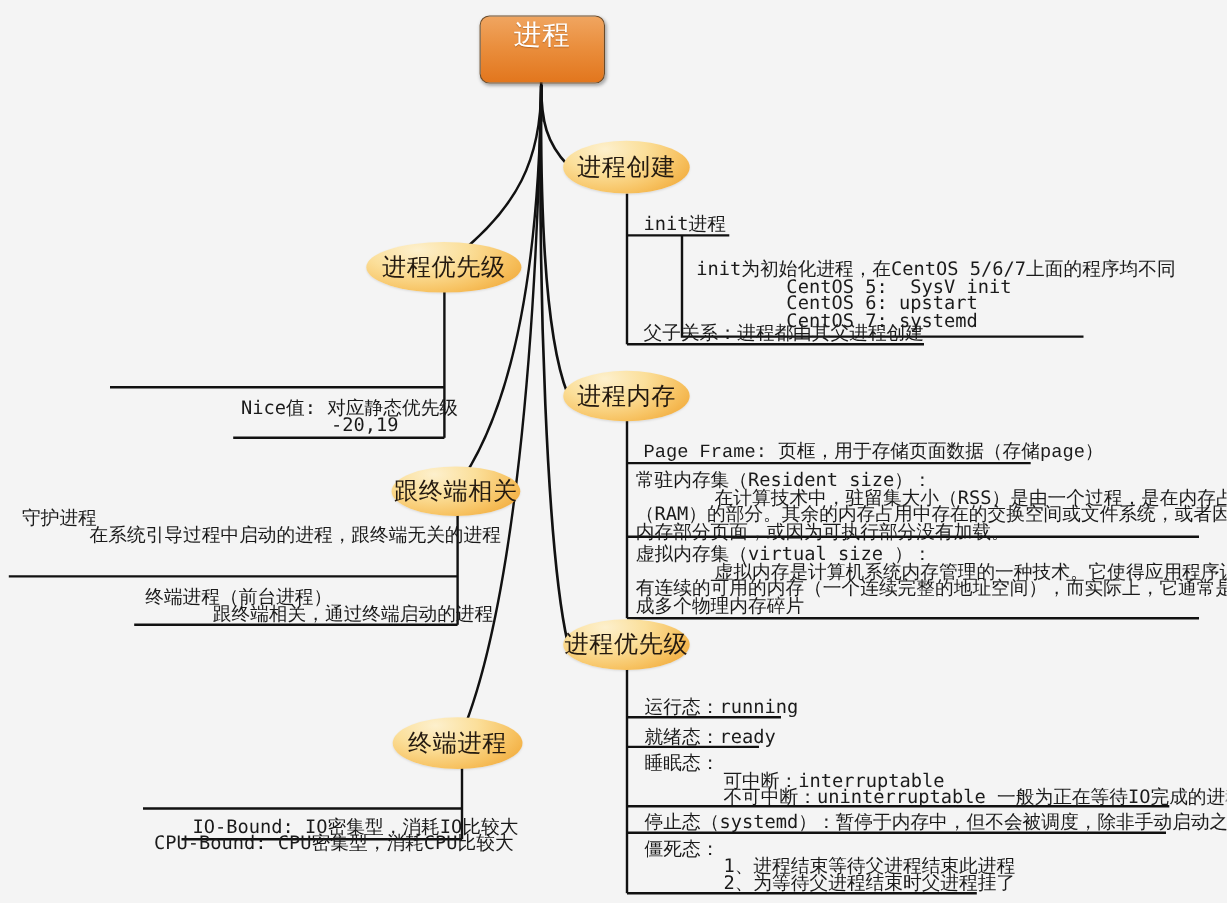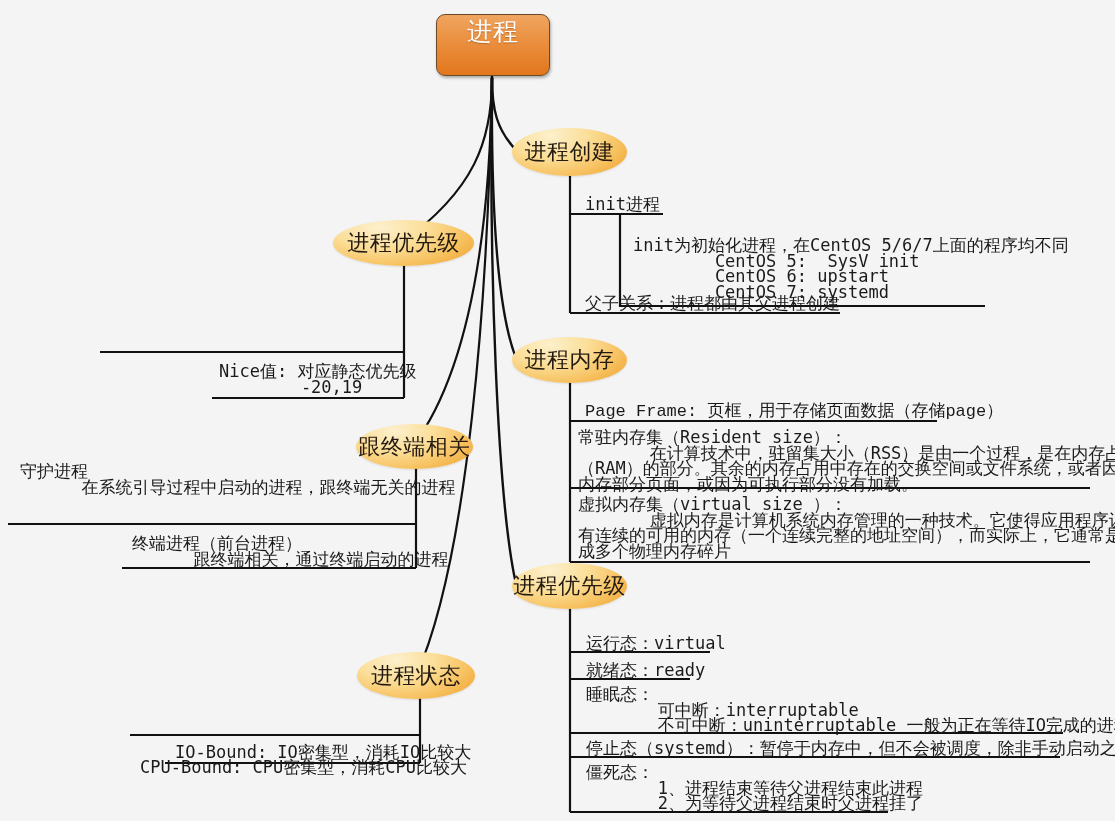--- a/index.html
+++ b/index.html
@@ -134,21 +134,21 @@
 
   <div class="branch" style="left:356px;top:424px;width:117px;height:45px;">
     <span class="lbl">跟终端相关</span>
   </div>
 
   <div class="branch" style="left:512px;top:563px;width:115px;height:46px;">
     <span class="lbl">进程优先级</span>
   </div>
 
   <div class="branch" style="left:357px;top:652px;width:118px;height:47px;">
-    <span class="lbl">进程状态</span>
+    <span class="lbl">终端进程</span>
   </div>
 
   <div class="leaf" style="left:585px;top:197px;">init进程</div>
 
   <div class="leaf" style="left:633px;top:238px;">init为初始化进程，在CentOS 5/6/7上面的程序均不同
         CentOS 5:  SysV init
         CentOS 6: upstart
         CentOS 7: systemd</div>
 
   <div class="leaf" style="left:585px;top:296px;">父子关系：进程都由其父进程创建</div>
@@ -158,21 +158,21 @@
   <div class="leaf" style="left:578px;top:430px;">常驻内存集（Resident size）：
        在计算技术中，驻留集大小（RSS）是由一个过程，是在内存占用的内存
 （RAM）的部分。其余的内存占用中存在的交换空间或文件系统，或者因为占用的
 内存部分页面，或因为可执行部分没有加载。</div>
 
   <div class="leaf" style="left:578px;top:497px;">虚拟内存集（virtual size ）：
        虚拟内存是计算机系统内存管理的一种技术。它使得应用程序认为它拥
 有连续的可用的内存（一个连续完整的地址空间），而实际上，它通常是被分隔
 成多个物理内存碎片</div>
 
-  <div class="leaf" style="left:586px;top:636px;">运行态：virtual</div>
+  <div class="leaf" style="left:586px;top:636px;">运行态：running</div>
 
   <div class="leaf" style="left:586px;top:663px;">就绪态：ready</div>
 
   <div class="leaf" style="left:586px;top:687px;">睡眠态：
        可中断：interruptable
        不可中断：uninterruptable 一般为正在等待IO完成的进程</div>
 
   <div class="leaf" style="left:586px;top:741px;">停止态（systemd）：暂停于内存中，但不会被调度，除非手动启动之</div>
 
   <div class="leaf" style="left:586px;top:765px;">僵死态：

